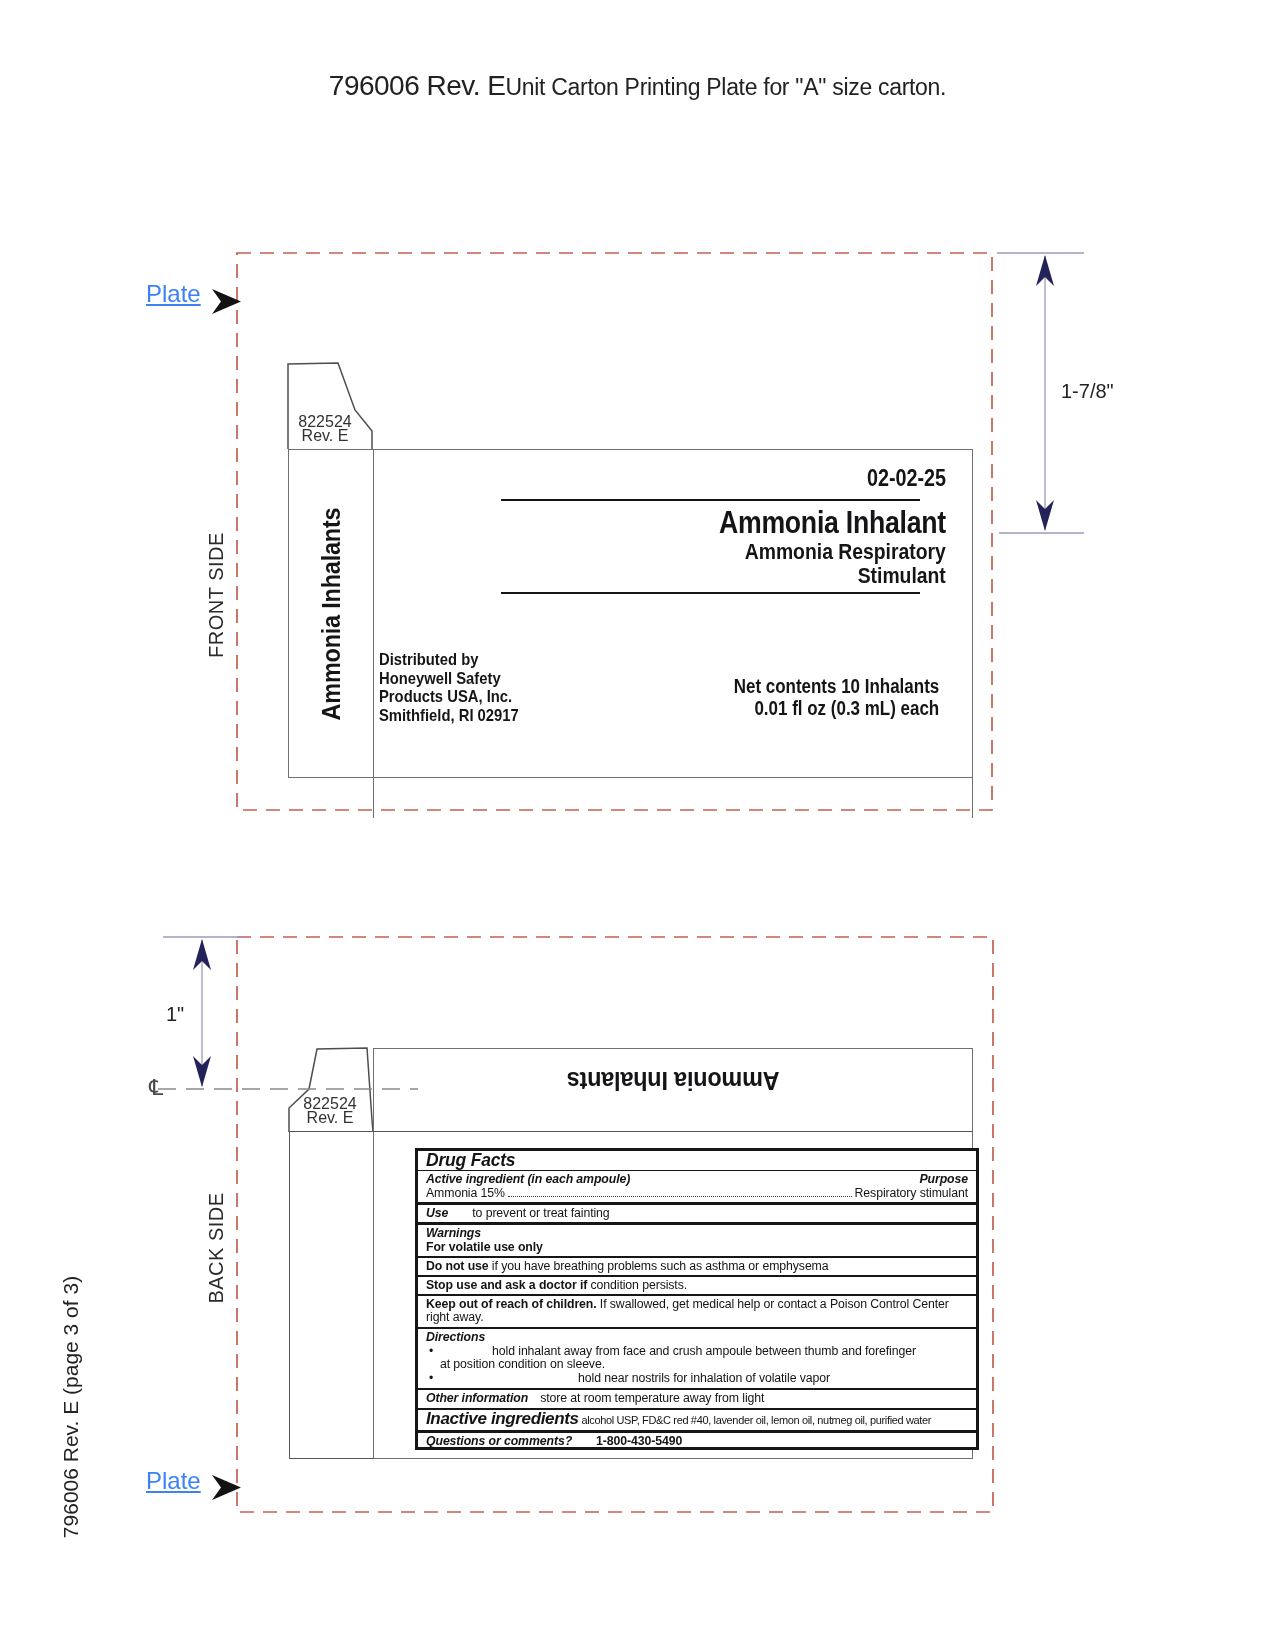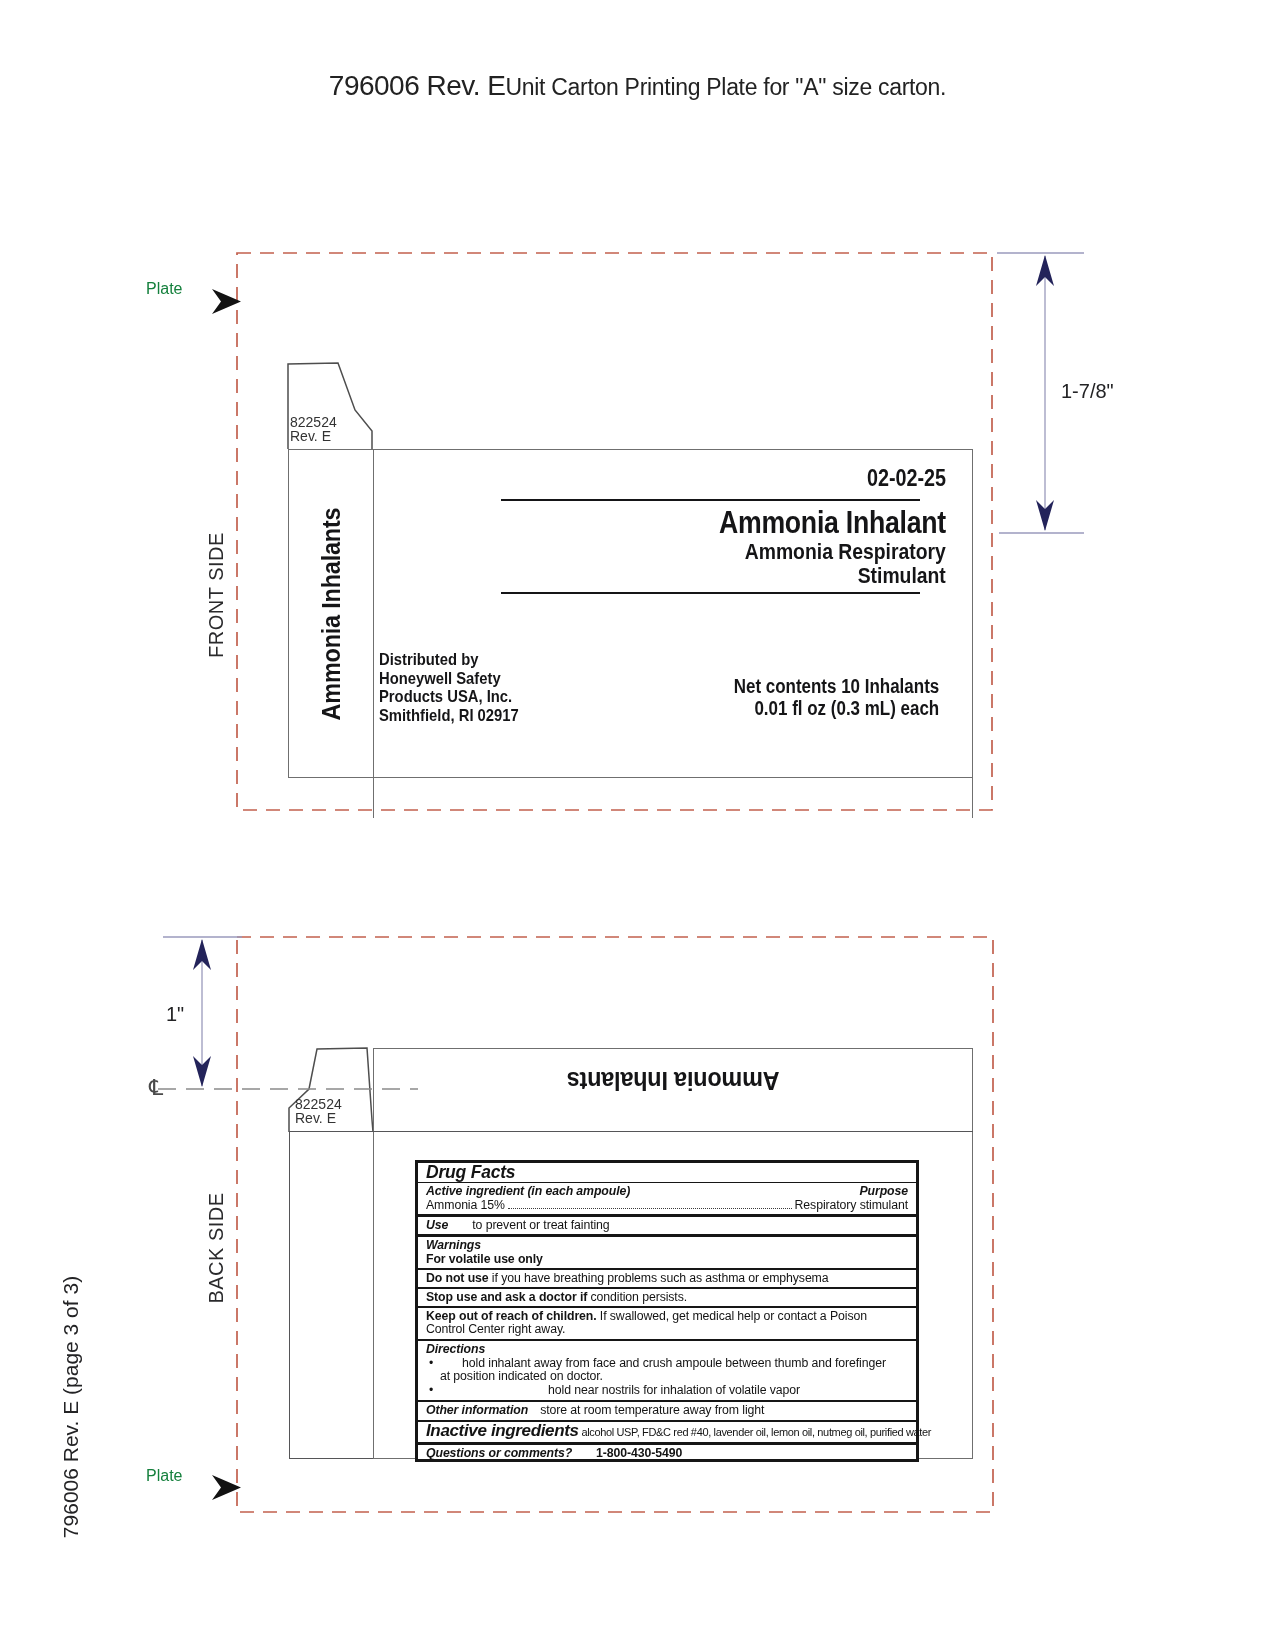--- a/index.html
+++ b/index.html
@@ -10,33 +10,33 @@
 
   
   .header { position:absolute; left:0; top:70px; width:100%; text-align:center; white-space:nowrap; }
   .header .t1 { font-size:28px; letter-spacing:-0.5px; color:#222; }
   .header .t2 { font-size:23px; letter-spacing:-0.3px; color:#222; }
 
   
   .vlabel { position:absolute; display:flex; align-items:center; justify-content:center;
             font-size:20px; color:#2a2a2c; transform:rotate(-90deg); letter-spacing:0.5px; }
 
-  .plate-label { position:absolute; font-size:16px; color:#15803d; }
+  .plate-label { position:absolute; font-size:24px; color:#3b82f6;text-decoration:underline; }
 
   .dim-label { position:absolute; font-size:20px; color:#232325; }
 
   .cl-symbol { position:absolute; font-family:"DejaVu Sans", sans-serif; font-size:22px; color:#4a4a4a; }
 
   
   .front-box  { position:absolute; left:288px; top:449px; width:685px; height:329px; border:1.5px solid #6f6f6f; }
   .line-v { position:absolute; width:0; border-left:1.5px solid #6f6f6f; }
   .line-h { position:absolute; height:0; border-top:1.5px solid #6f6f6f; }
   .dark { border-color:#555557; }
 
-  .flap-text { position:absolute; font-size:14px; line-height:14px; color:#333; }
+  .flap-text { position:absolute; text-align:center; font-size:16px; line-height:14px; color:#333; }
 
   
   .spine-title { position:absolute; left:181px; top:599px; width:300px; height:30px;
     display:flex; align-items:center; justify-content:center;
     font-weight:bold; font-size:26px; letter-spacing:-0.2px; color:#151517;
     transform:rotate(-90deg) scaleX(0.9); }
 
   
   .front-main { position:absolute; left:373px; top:449px; width:684px; height:329px; }
   .rule { position:absolute; left:128px; width:419px; height:0; border-top:2.2px solid #151517; }
@@ -52,23 +52,23 @@
              text-align:right; color:#151517; transform:scaleX(0.87); transform-origin:100% 0; white-space:nowrap; }
 
   
   .back-box { position:absolute; left:373px; top:1048px; width:600px; height:411px; border:1.5px solid #6f6f6f; }
   .back-title-wrap { position:absolute; left:373px; top:1048px; width:600px; height:83px;
     display:flex; align-items:center; justify-content:center; }
   .back-title { font-weight:bold; font-size:26px; color:#151517; letter-spacing:-0.2px;
     transform:rotate(180deg) scaleX(0.9); margin-top:-18px; }
 
   
-  .df-box { position:absolute; left:415px; top:1148px; width:504px; height:302px;
+  .df-box { position:absolute; left:415px; top:1148px; width:564px; height:302px;
     border:3px solid #161616; background:#fff; display:flex; flex-direction:column; font-size:12.3px;
-    line-height:13.6px; letter-spacing:-0.1px; color:#141414;margin-top:12px; }
+    line-height:13.6px; letter-spacing:-0.1px; color:#141414; }
   .df-row { padding:2px 8px; }
   .df-sep  { height:2.6px; background:#161616; flex:none; }
   .df-sep.thin { height:1.4px; }
   .df-heading { font-size:17.5px; font-weight:bold; font-style:italic; padding:3px 8px 2px 8px; letter-spacing:-0.2px; }
   .bi { font-weight:bold; font-style:italic; }
   .b  { font-weight:bold; }
   .df-cols { display:flex; justify-content:space-between; }
   .df-leader-row { display:flex; align-items:baseline; }
   .leader { flex:1; border-bottom:1.6px dotted #3a3a3a; margin:0 3px 3px 3px; }
   .bullet-line { padding-left:14px; position:relative;text-align:center; }
@@ -210,21 +210,21 @@
     </div>
     <div class="df-sep thin"></div>
     <div class="df-row">
       <span class="b">Keep out of reach of children.</span><span> If swallowed, get medical help or contact a Poison Control Center right away.</span>
     </div>
 
     <div class="df-sep"></div>
     <div class="df-row">
       <div class="bi">Directions</div>
       <div class="bullet-line">hold inhalant away from face and crush ampoule between thumb and forefinger</div>
-      <div class="indent-line">at position indicated on doctor.</div>
+      <div class="indent-line">at position condition on sleeve.</div>
       <div class="bullet-line">hold near nostrils for inhalation of volatile vapor</div>
     </div>
 
     <div class="df-sep"></div>
     <div class="df-row">
       <span class="bi">Other information</span><span class="gap-s"></span><span>store at room temperature away from light</span>
     </div>
 
     <div class="df-sep"></div>
     <div class="df-row df-inactive">

